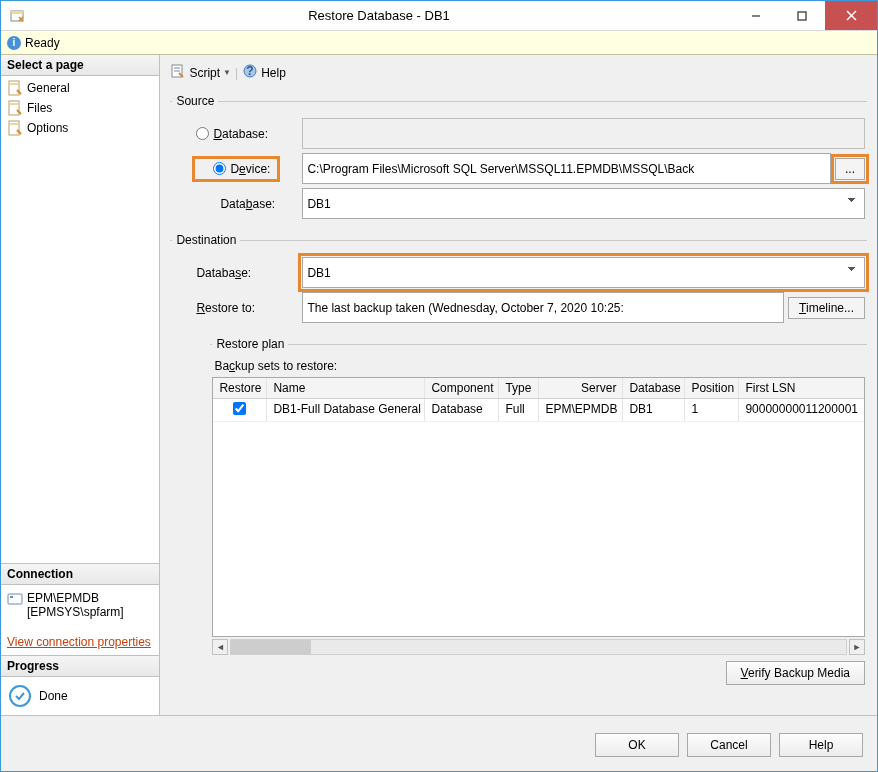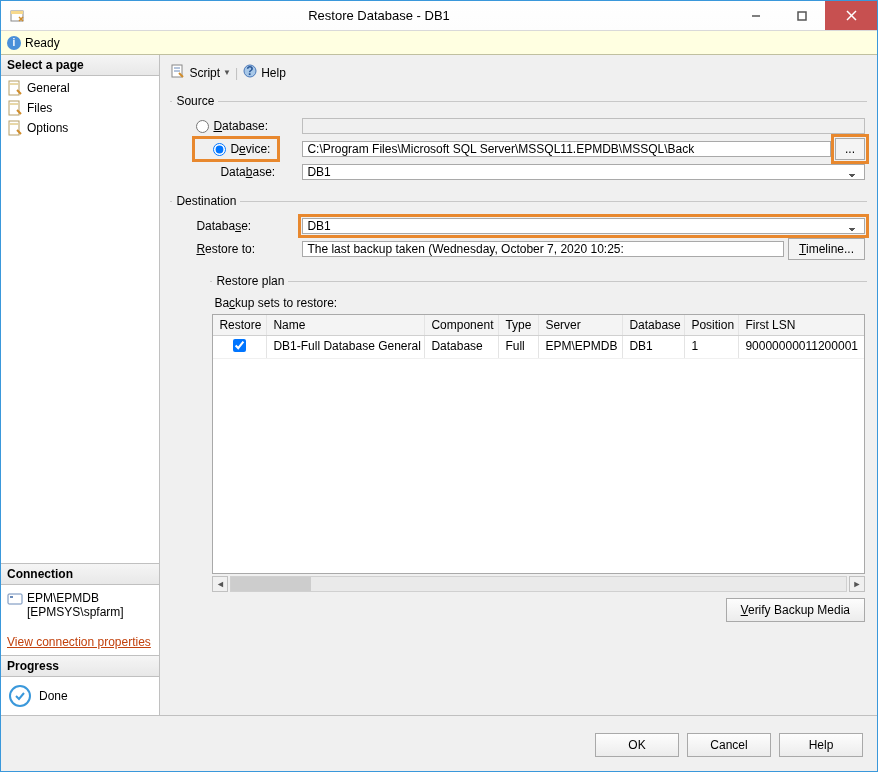--- a/index.html
+++ b/index.html
@@ -38,40 +38,40 @@
 .toolbar { display: flex; align-items: center; gap: 4px; padding: 2px 0 6px 0; }
 .tool-btn { display: flex; align-items: center; gap: 3px; }
 .dropdown-arrow { font-size: 8px; color: #555; }
 
 fieldset { border: none; border-top: 1px solid #c8c8c8; margin: 6px 0 2px 0; padding: 6px 2px 2px 2px; }
 legend { padding: 0 4px; color: #000; }
 .form-row { display: flex; align-items: center; margin: 4px 0; }
 .form-row .lbl { width: 130px; padding-left: 24px; display: flex; align-items: center; gap: 4px; }
 .form-row .lbl.indent { padding-left: 48px; }
 .form-row .field { flex: 1; display: flex; gap: 4px; align-items: center; }
-.text-input, .combo { height: 16px; border: 1px solid #a9a9a9; background: #fff; padding: 0 4px; font-size: 12px; }
+.text-input, .combo { height: 31px; border: 1px solid #a9a9a9; background: #fff; padding: 0 4px; font-size: 12px; }
 .text-input.disabled, .combo.disabled { background: #f0f0f0; color: #888; }
 .combo { appearance: none; padding-right: 18px; background-image: linear-gradient(45deg, transparent 50%, #555 50%), linear-gradient(135deg, #555 50%, transparent 50%); background-position: calc(100% - 12px) 9px, calc(100% - 8px) 9px; background-size: 4px 4px, 4px 4px; background-repeat: no-repeat; }
 .browse-btn { width: 30px; height: 22px; border: 1px solid #a9a9a9; background: #f4f4f4; }
 .timeline-btn { height: 22px; padding: 0 10px; border: 1px solid #a9a9a9; background: #f4f4f4; }
 
 .highlight-orange { outline: 3px solid #e8882e; outline-offset: 1px; }
 
 .plan-label { margin: 2px 0 4px 2px; display: block; }
 
 .grid { border: 1px solid #a9a9a9; background: #fff; height: 260px; overflow: hidden; position: relative; }
 .grid-header { display: flex; background: #f4f4f4; border-bottom: 1px solid #d0d0d0; }
 .grid-header .gh, .grid-row .gc { padding: 3px 6px; border-right: 1px solid #e4e4e4; white-space: nowrap; overflow: hidden; }
 .grid-header .gh:last-child, .grid-row .gc:last-child { border-right: none; }
 .grid-row { display: flex; border-bottom: 1px solid #f0f0f0; }
 .col-restore { width: 54px; text-align: center; }
 .col-name { width: 158px; }
 .col-component { width: 74px; }
 .col-type { width: 40px; }
-.col-server { width: 84px; }
+.col-server { width: 84px; text-align: right; }
 .col-database { width: 62px; }
 .col-position { width: 54px; }
 .col-lsn { flex: 1; }
 
 .hscroll { display: flex; align-items: center; gap: 2px; margin-top: 2px; }
 .hscroll .arrow { width: 16px; height: 16px; border: 1px solid #c0c0c0; background: #f0f0f0; display: flex; align-items: center; justify-content: center; font-size: 9px; color: #555; }
 .hscroll .track { flex: 1; height: 16px; background: #eaeaea; border: 1px solid #d0d0d0; position: relative; }
 .hscroll .thumb { position: absolute; left: 0; top: 0; width: 80px; height: 14px; background: #cdcdcd; }
 
 .verify-row { display: flex; justify-content: flex-end; margin-top: 6px; }

